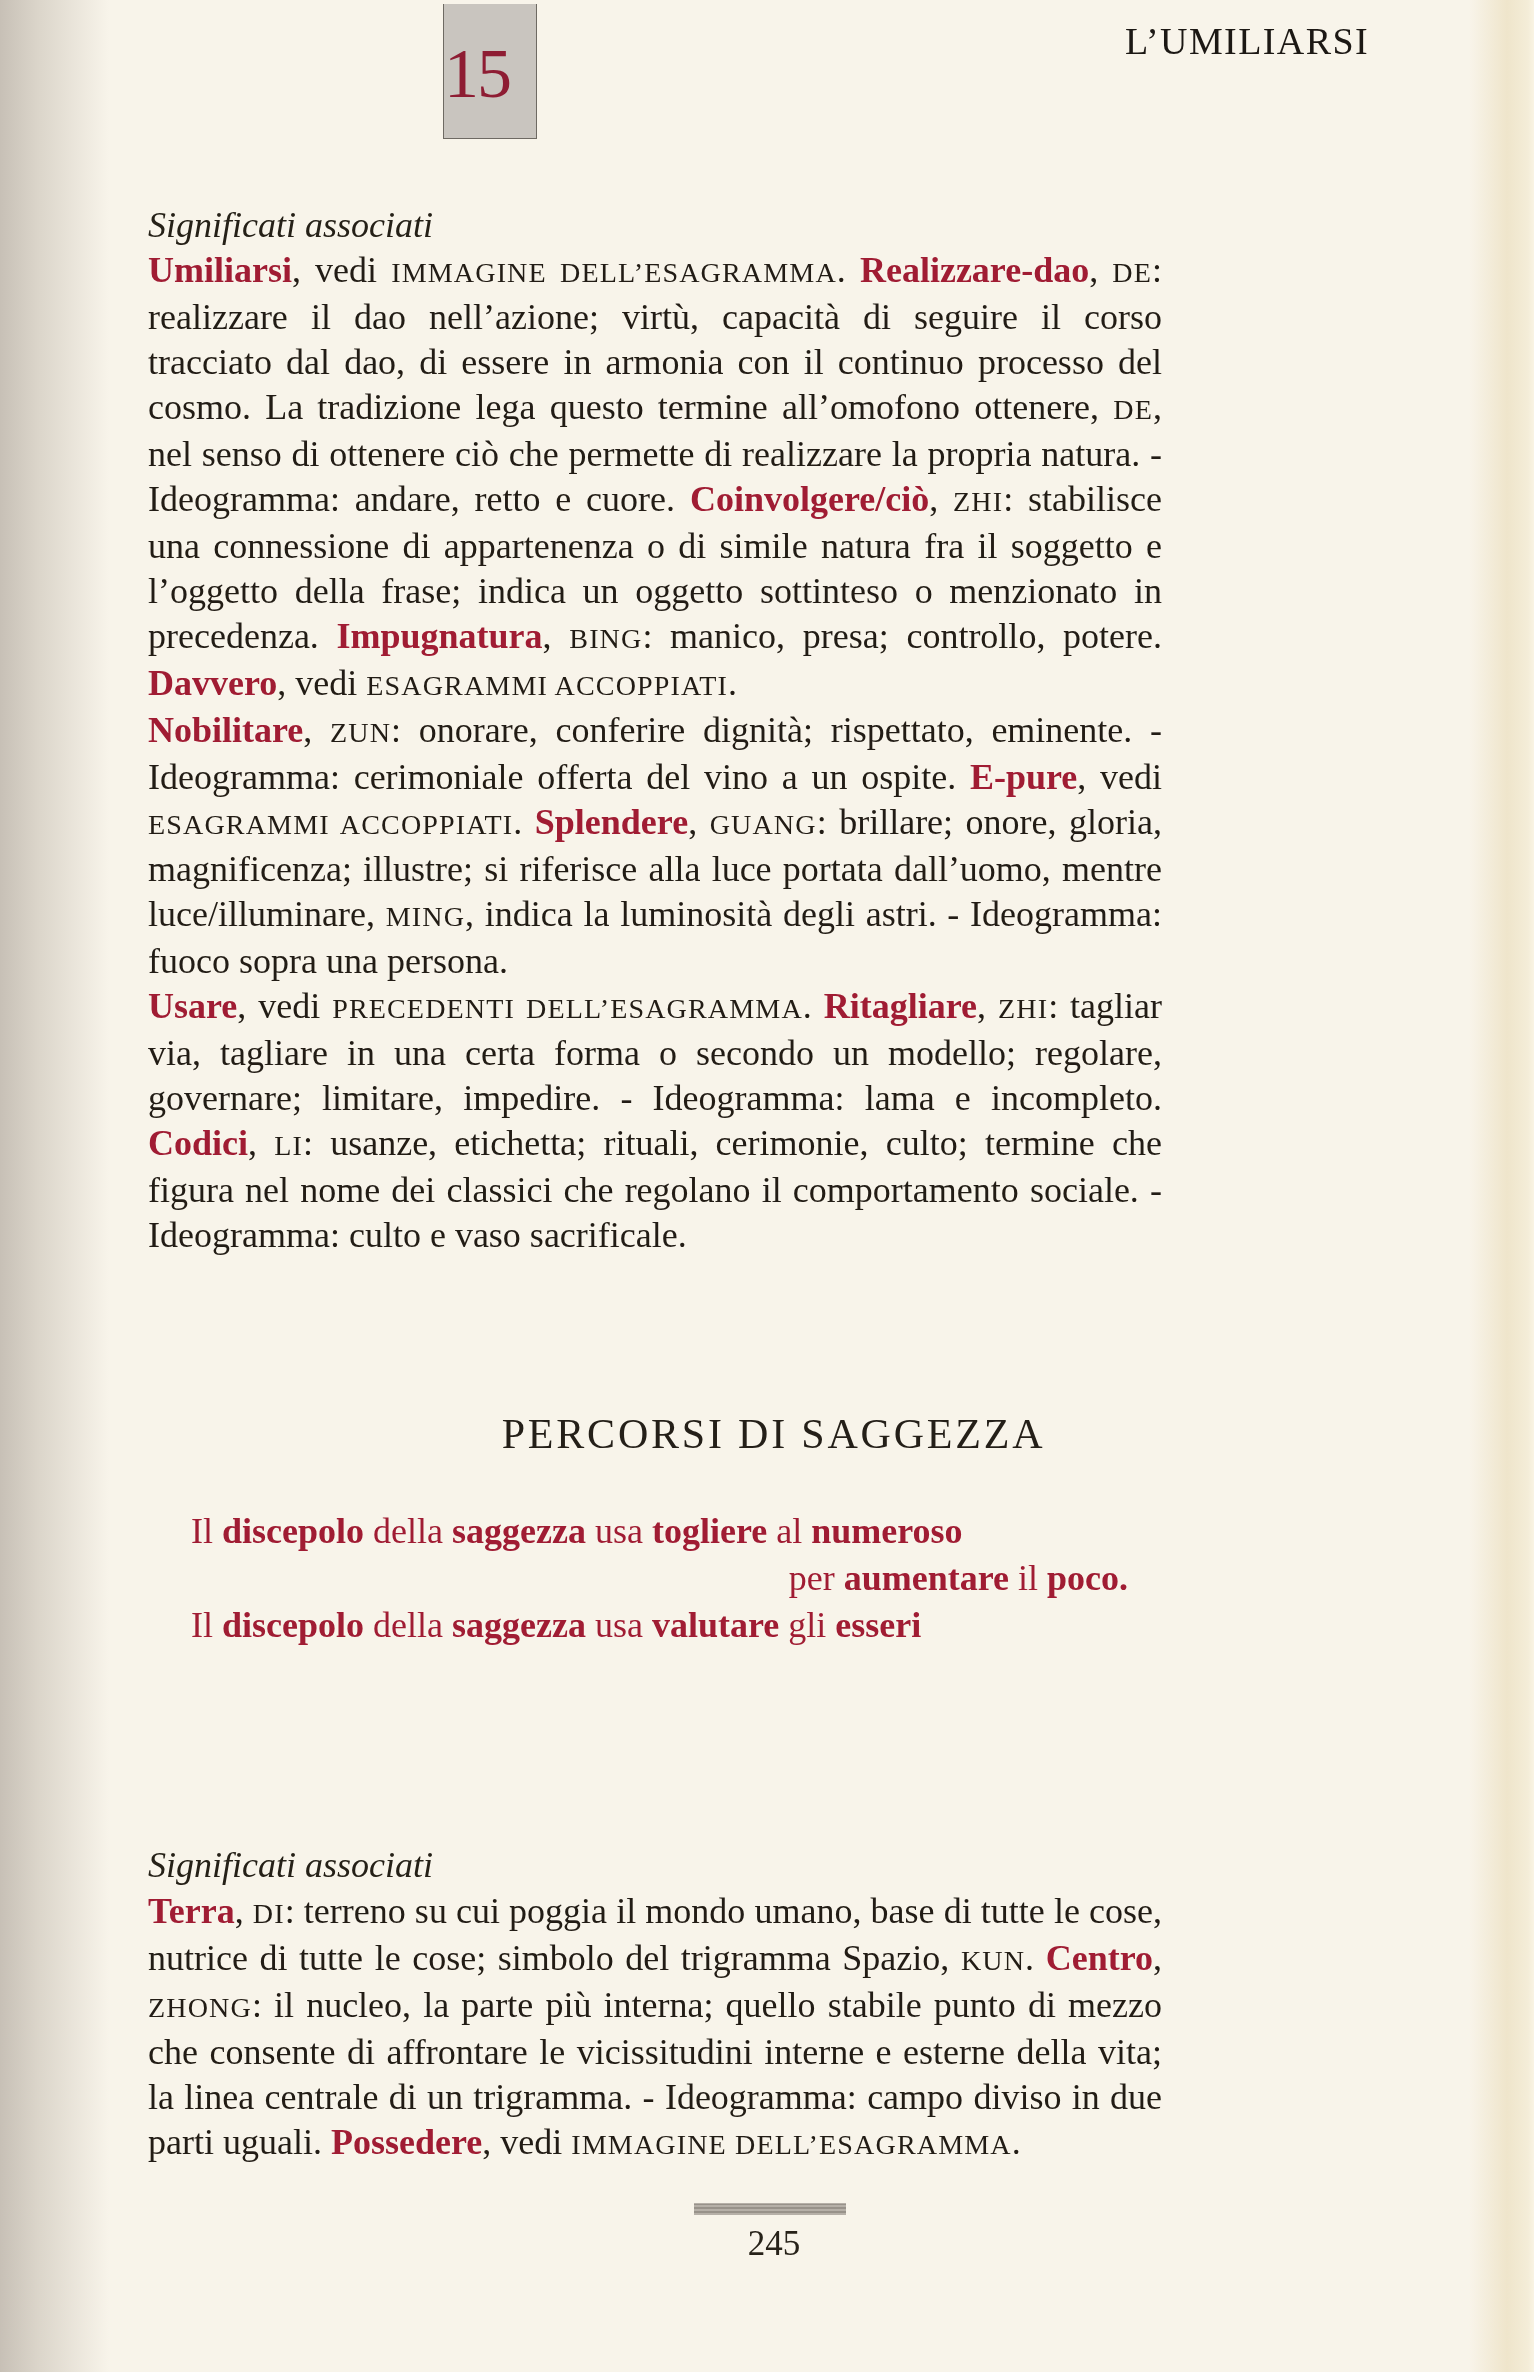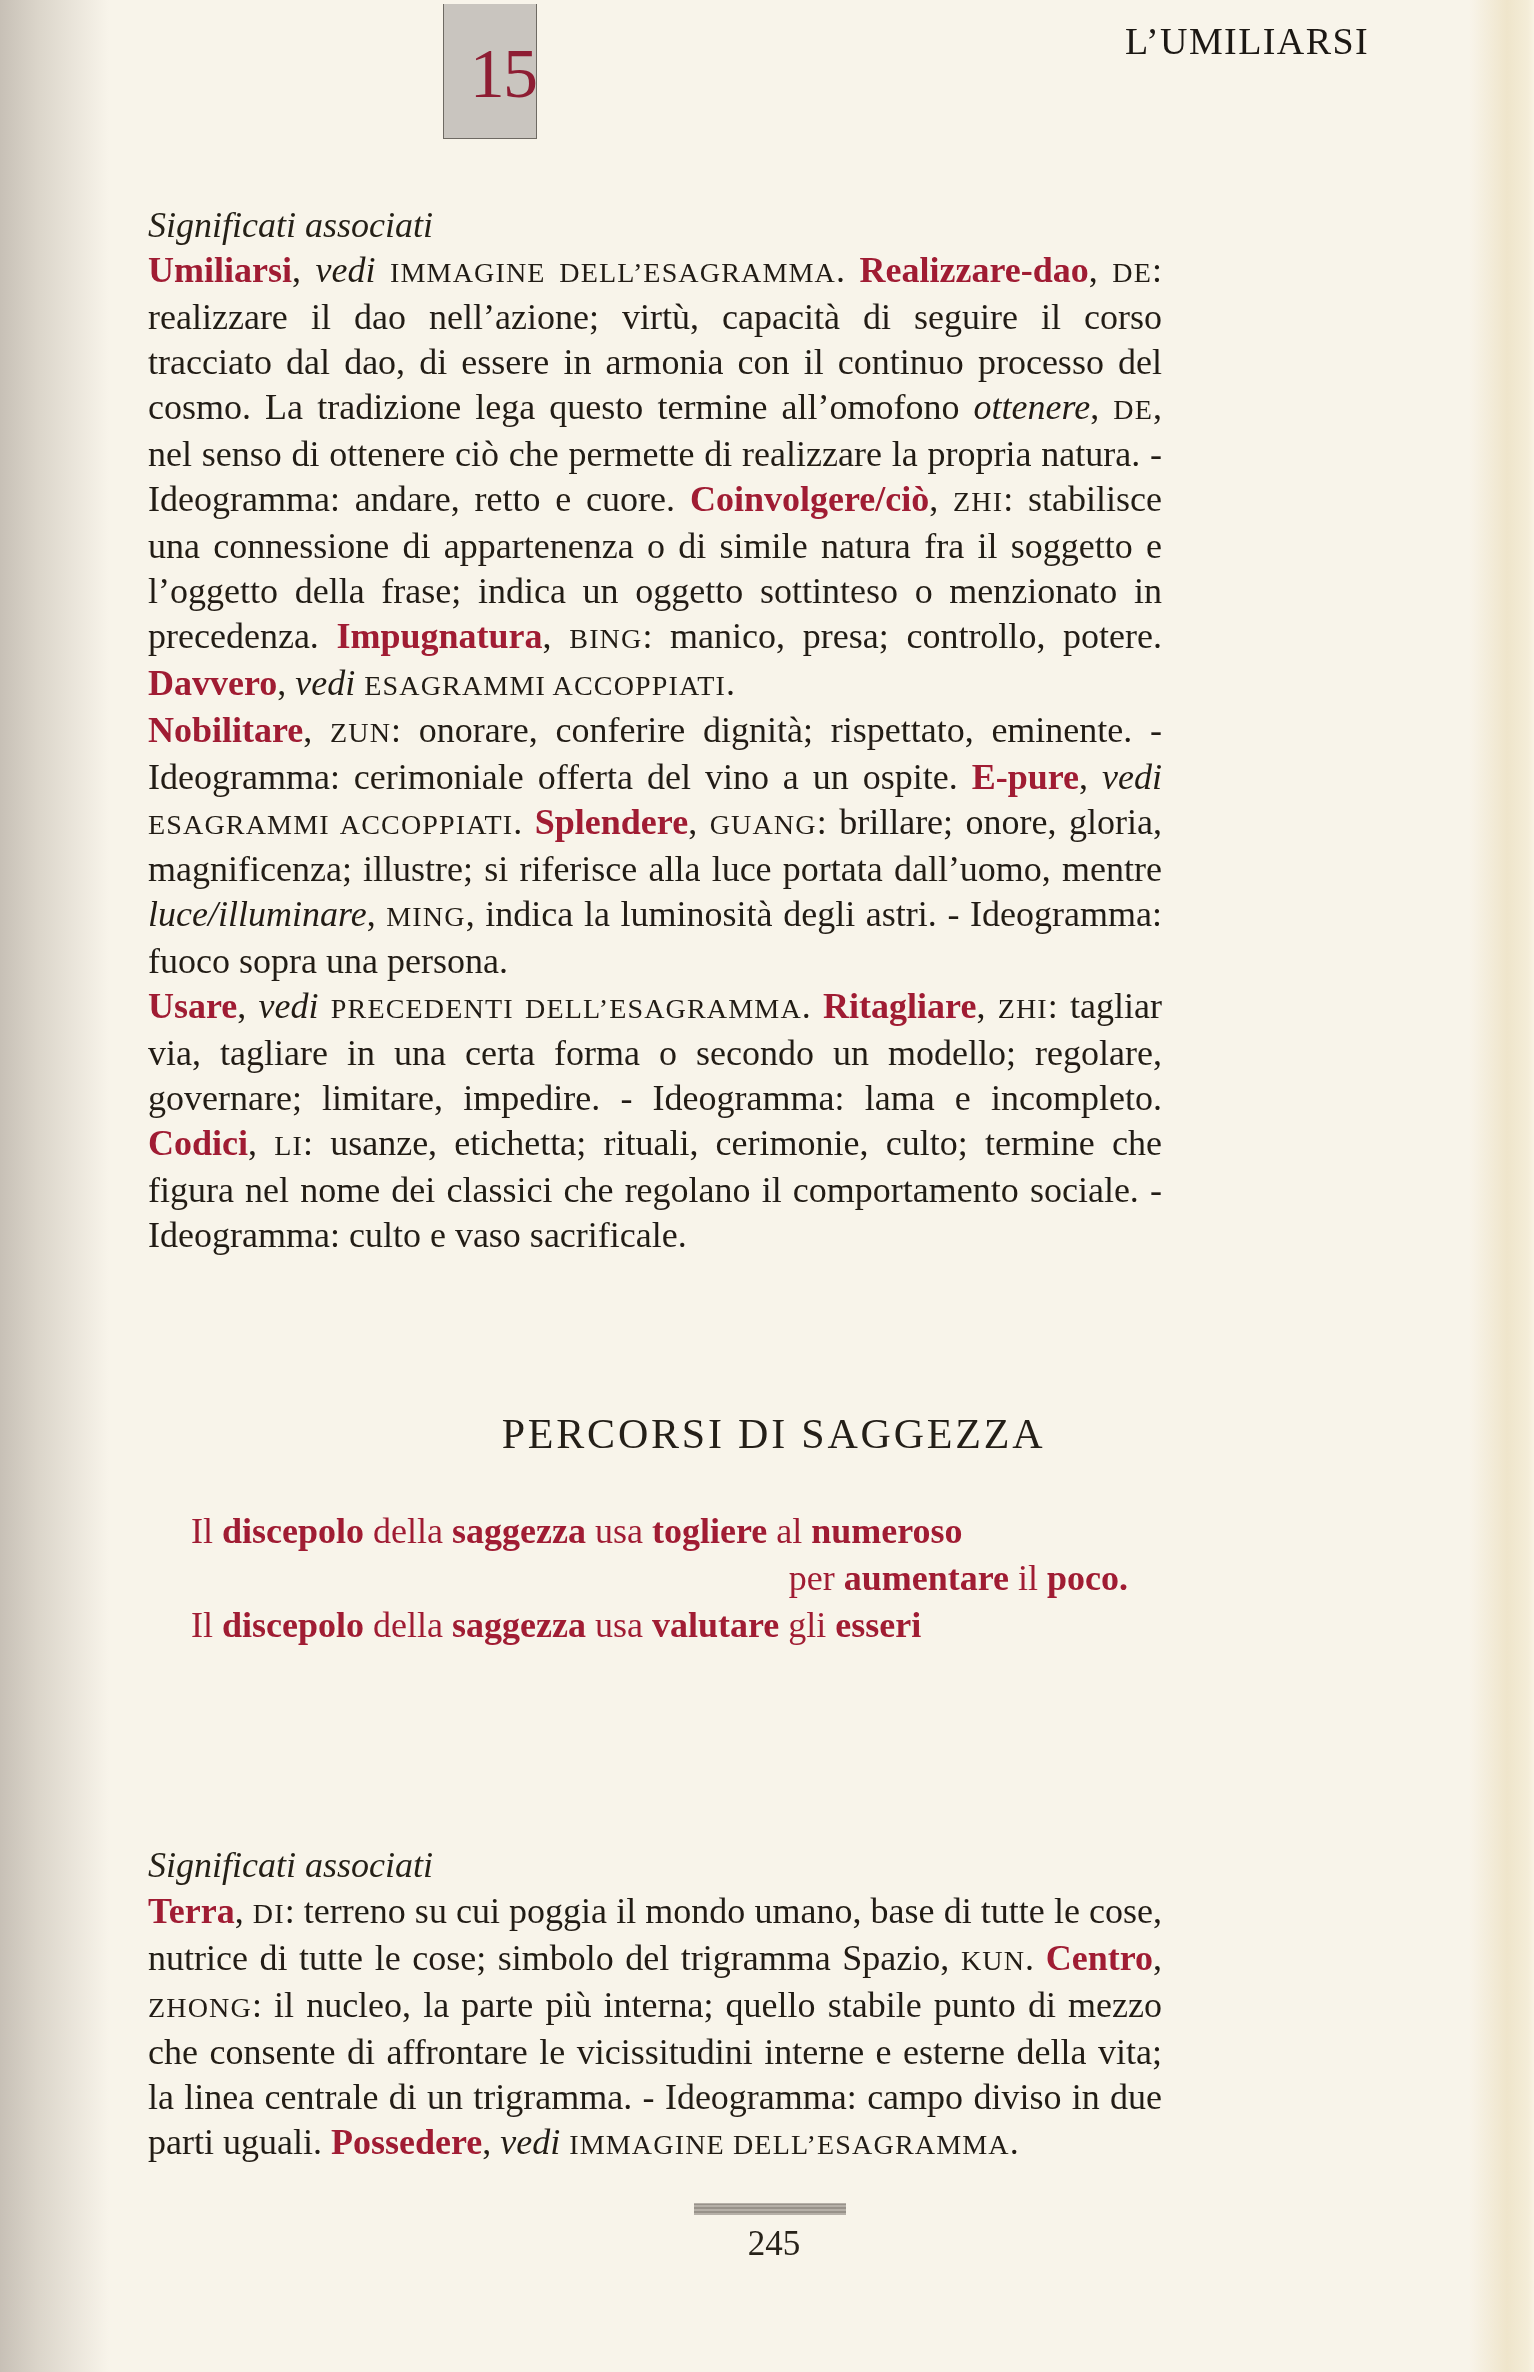--- a/index.html
+++ b/index.html
@@ -24,21 +24,21 @@
     background:linear-gradient(to right,#c7c0b6 0px,#dbd5ca 38px,rgba(248,244,234,0) 109px);
   }
   .edge{
     position:absolute;right:0;top:0;bottom:0;width:66px;
     background:linear-gradient(to right,rgba(240,230,205,0) 0px,#efe5cb 38px,#f4edd8 59px,#faf5e6 66px);
   }
   .chapter-box{
     position:absolute;left:443px;top:3.8px;width:92px;height:134px;
     background:#c9c5bf;
     border:1.9px solid #6e6a63;border-top:none;
-    display:flex;align-items:center;justify-content:flex-end;
+    display:flex;align-items:center;justify-content:flex-start;
   }
   .chapter-num{
     font-size:70px;line-height:1;color:#8e1d33;
     padding-top:5.7px;letter-spacing:-1.9px;
   }
   .running-title{
     position:absolute;top:19px;right:166px;
     font-size:38px;letter-spacing:1.4px;color:#1c1814;
   }
   .sig-label{
@@ -50,21 +50,21 @@
   .para-block{
     position:absolute;left:148px;width:1014px;
     font-size:36px;line-height:45px;text-align:justify;
   }
   .block-1{top:248px;}
   .block-2{top:1889px;}
   .body-para{margin:0;}
   
   .s-n{}
   .s-b{font-weight:bold;color:var(--accent);}
-  .s-i{font-style:italic;}
+  .s-i{}
   .s-sc{font-size:0.78em;letter-spacing:0.04em;}
   .wisdom-title{
     position:absolute;left:9px;width:1529px;top:1410px;
     text-align:center;font-size:42px;letter-spacing:2.8px;color:#241f18;
   }
   .verse{
     position:absolute;left:191px;top:1508px;width:937px;
     font-size:36px;line-height:47px;color:var(--accent);
   }
   .verse-line{white-space:nowrap;}

